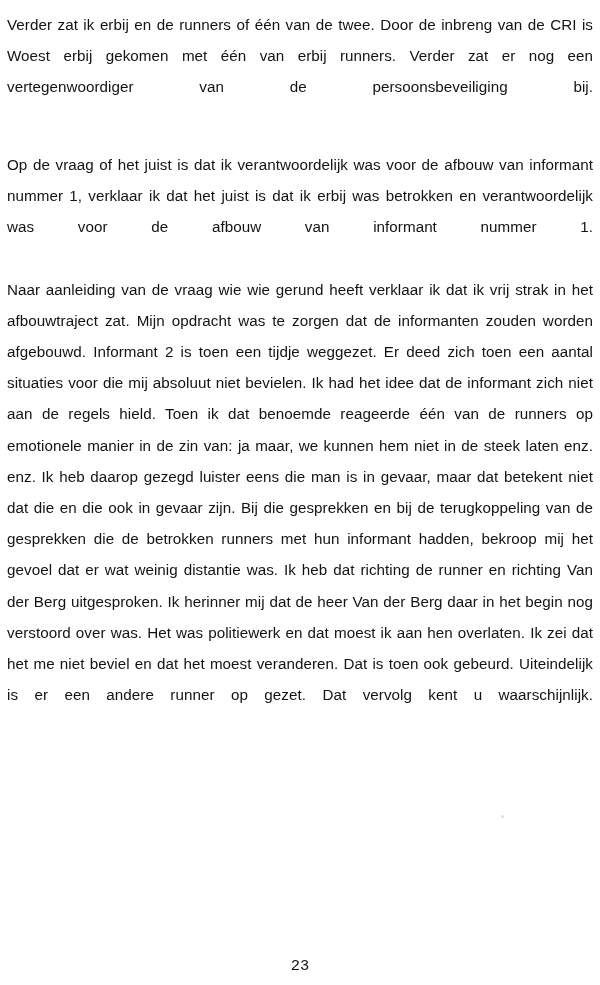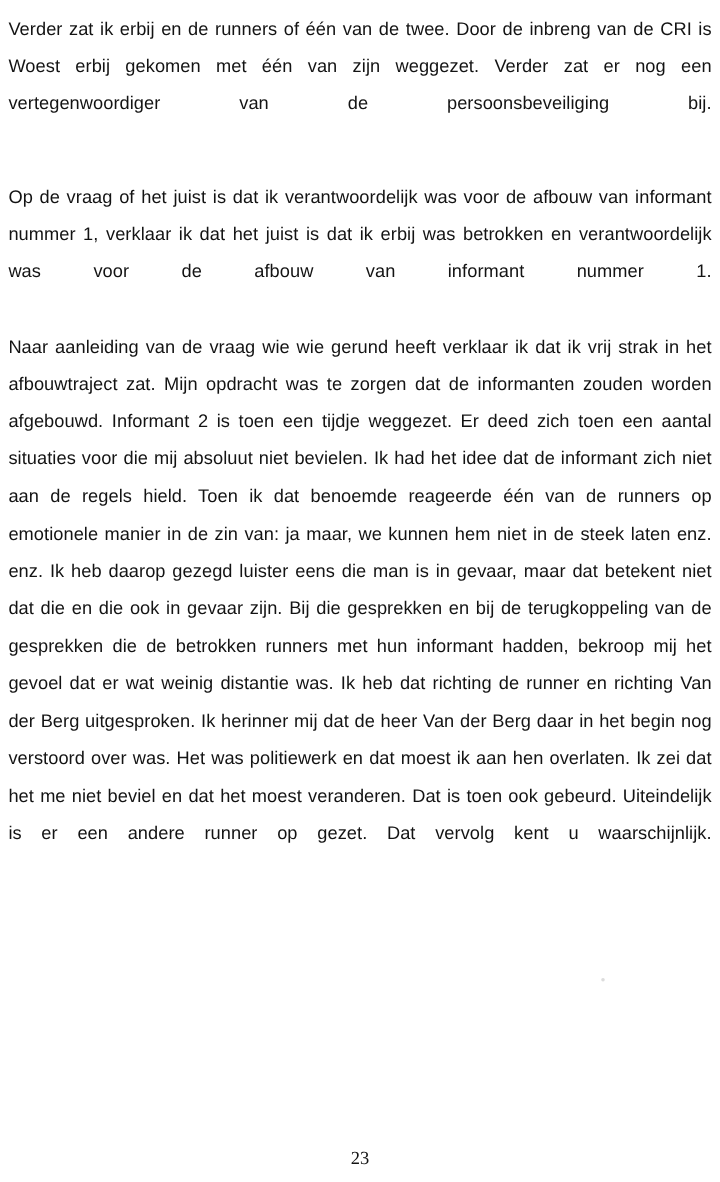--- a/index.html
+++ b/index.html
@@ -51,41 +51,41 @@
   }
   .page-number {
     position: absolute;
     left: 0;
     top: 956px;
     width: 600px;
     text-align: center;
     font-size: 15.4px;
     line-height: 20px;
     color: #131313;
-    font-family: Liberation Serif, serif;
+    font-family: Liberation Mono, monospace;
   }
   .scan-speck {
     position: absolute;
     left: 501px;
     top: 815px;
     width: 3px;
     height: 3px;
     background: #c9c9c9;
     border-radius: 50%;
     opacity: 0.65;
   }
 </style>
 </head>
 <body>
 
 <div class="page">
 
   <div class="doc-body">
 
-    <p class="para tight">Verder zat ik erbij en de runners of één van de twee. Door de inbreng van de CRI is Woest erbij gekomen met één van zijn weggezet. Verder zat er nog een vertegenwoordiger van de persoonsbeveiliging bij.</p>
+    <p class="para tight">Verder zat ik erbij en de runners of één van de twee. Door de inbreng van de CRI is Woest erbij gekomen met één van erbij runners. Verder zat er nog een vertegenwoordiger van de persoonsbeveiliging bij.</p>
 
 
     <p class="para gap-before">Op de vraag of het juist is dat ik verantwoordelijk was voor de afbouw van informant nummer 1, verklaar ik dat het juist is dat ik erbij was betrokken en verantwoordelijk was voor de afbouw van informant nummer 1.</p>
 
 
     <p class="para tight">Naar aanleiding van de vraag wie wie gerund heeft verklaar ik dat ik vrij strak in het afbouwtraject zat. Mijn opdracht was te zorgen dat de informanten zouden worden afgebouwd. Informant 2 is toen een tijdje weggezet. Er deed zich toen een aantal situaties voor die mij absoluut niet bevielen. Ik had het idee dat de informant zich niet aan de regels hield. Toen ik dat benoemde reageerde één van de runners op emotionele manier in de zin van: ja maar, we kunnen hem niet in de steek laten enz. enz. Ik heb daarop gezegd luister eens die man is in gevaar, maar dat betekent niet dat die en die ook in gevaar zijn. Bij die gesprekken en bij de terugkoppeling van de gesprekken die de betrokken runners met hun informant hadden, bekroop mij het gevoel dat er wat weinig distantie was. Ik heb dat richting de runner en richting Van der Berg uitgesproken. Ik herinner mij dat de heer Van der Berg daar in het begin nog verstoord over was. Het was politiewerk en dat moest ik aan hen overlaten. Ik zei dat het me niet beviel en dat het moest veranderen. Dat is toen ook gebeurd. Uiteindelijk is er een andere runner op gezet. Dat vervolg kent u waarschijnlijk.</p>
 
   </div>
 
   <div class="scan-speck"></div>

